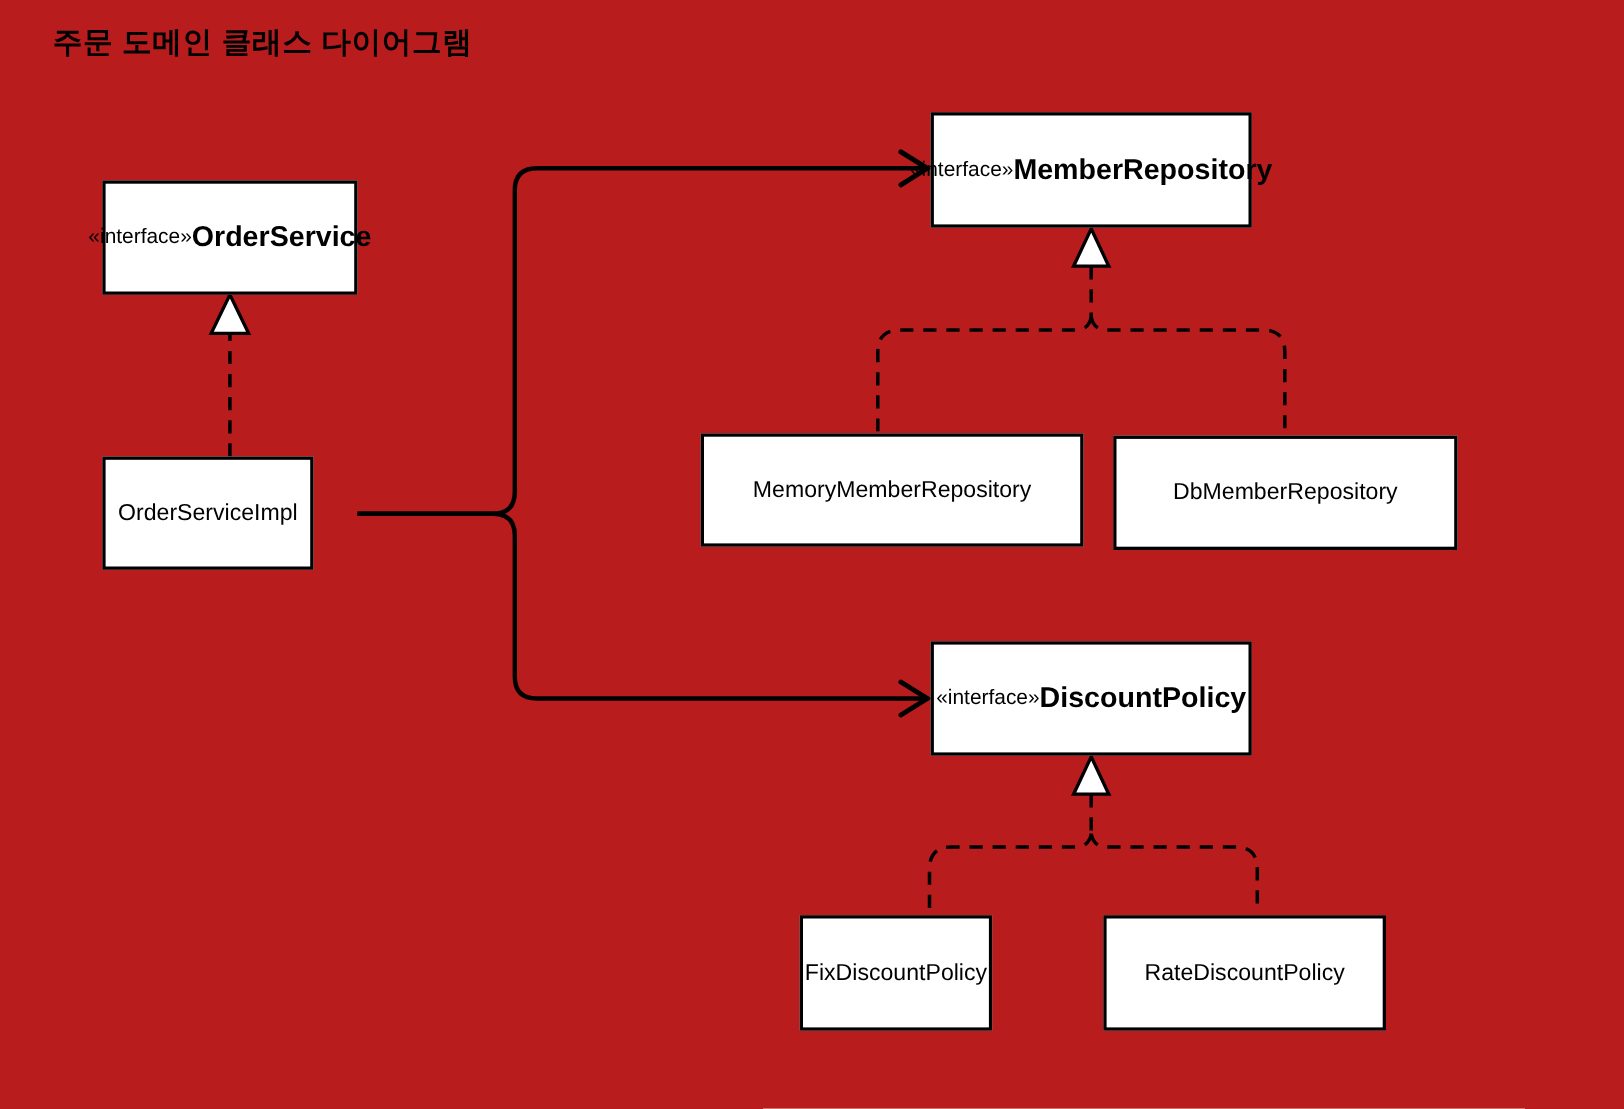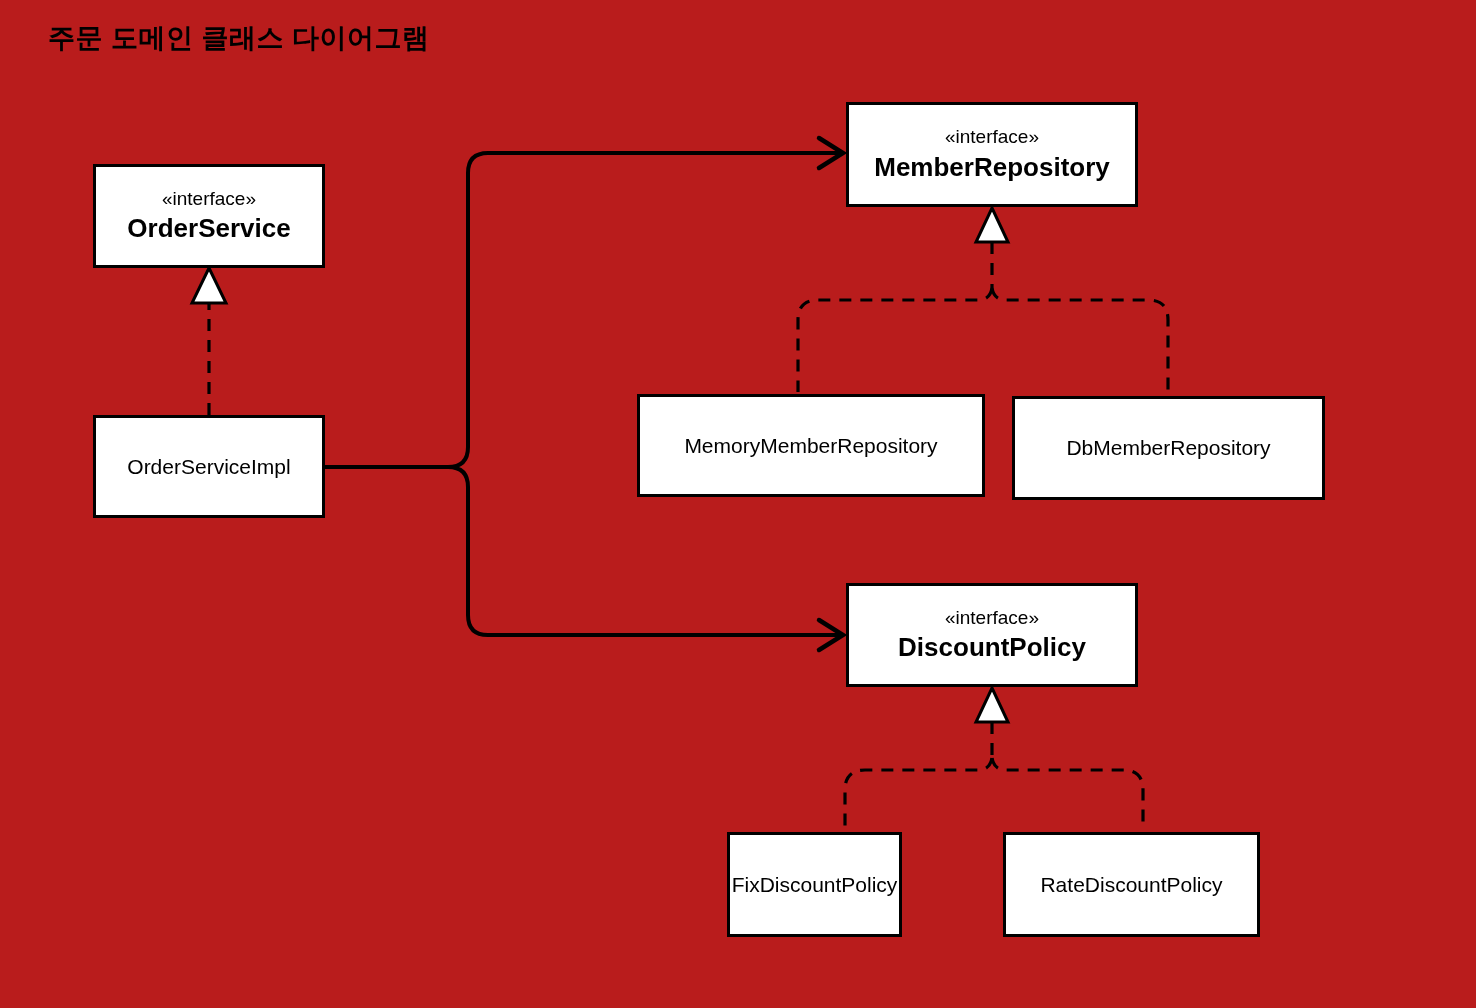--- a/index.html
+++ b/index.html
@@ -54,21 +54,21 @@
     stroke: #000000;
     stroke-width: 3;
     stroke-linejoin: miter;
   }
   .uml-box {
     position: absolute;
     box-sizing: border-box;
     background: #ffffff;
     border: 3px solid #000000;
     display: flex;
-    flex-direction: column;
+    flex-direction: row;
     align-items: center;
     justify-content: center;
     text-align: center;
     color: #000000;
   }
   .stereotype {
     font-size: 19px;
     font-weight: 400;
     line-height: 1.35;
   }
@@ -124,21 +124,21 @@
       <path class="dashed-edge" d="M 992 758 Q 990 770 978 770 L 865 770 Q 845 770 845 790 L 845 830"></path>
       <path class="dashed-edge" d="M 992 758 Q 994 770 1006 770 L 1123 770 Q 1143 770 1143 790 L 1143 830"></path>
     </g>
   </svg>
 
   <div class="uml-box" style="left:93px; top:164px; width:232px; height:104px;">
     <div class="stereotype">«interface»</div>
     <div class="iface-name">OrderService</div>
   </div>
 
-  <div class="uml-box" style="left:93px; top:415px; width:232px; height:103px;">
+  <div class="uml-box" style="left:93px; top:415px; width:192px; height:103px;">
     <div class="class-name">OrderServiceImpl</div>
   </div>
 
   <div class="uml-box" style="left:846px; top:102px; width:292px; height:105px;">
     <div class="stereotype">«interface»</div>
     <div class="iface-name">MemberRepository</div>
   </div>
 
   <div class="uml-box" style="left:637px; top:394px; width:348px; height:103px;text-align:right;">
     <div class="class-name">MemoryMemberRepository</div>

